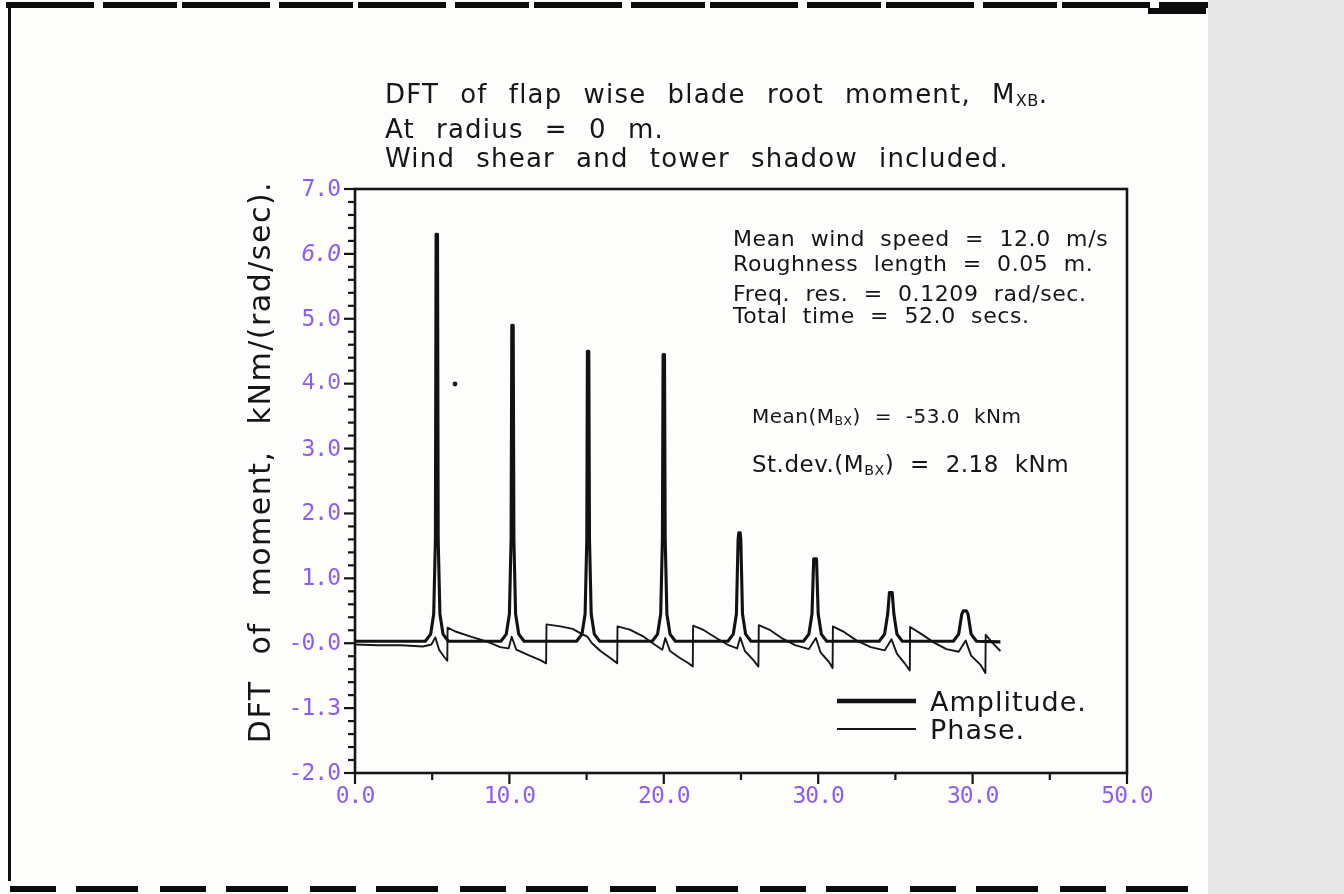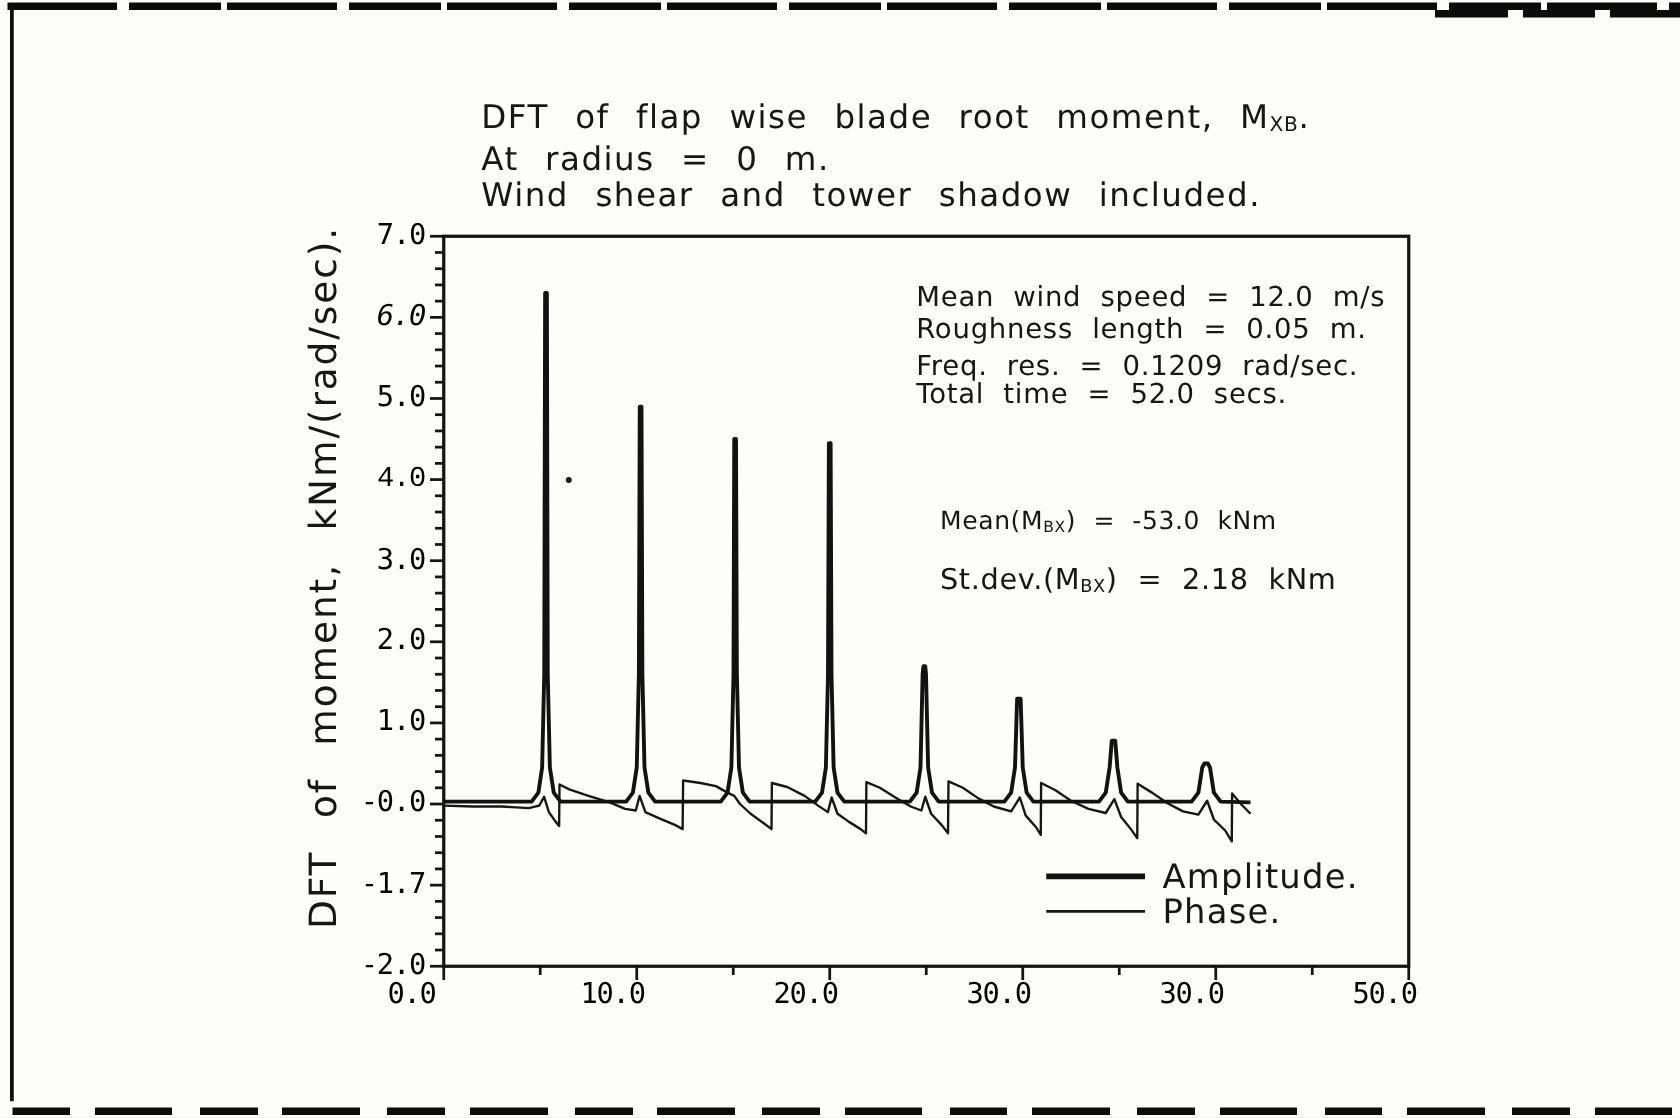--- a/index.html
+++ b/index.html
@@ -1,17 +1,17 @@
 <!DOCTYPE html>
 <html><head>
 <meta charset="utf-8">
 <style>
   html,body{margin:0;padding:0;background:#e8e8e8;}
   .page{
-    position:relative;width:1344px;height:894px;background:#fdfdfc;
+    position:relative;width:1208px;height:894px;background:#fdfdfc;
     overflow:hidden;font-family:"DejaVu Sans",sans-serif;color:#161616;
   }
   .txt{position:absolute;white-space:nowrap;color:#161616;}
   
   .scan-top{position:absolute;left:6px;top:2px;width:1338px;height:6px;
     background:repeating-linear-gradient(90deg,#0b0b0b 0 88px,rgba(0,0,0,0) 88px 97px,#0b0b0b 97px 171px,rgba(0,0,0,0) 171px 176px);}
   .scan-top2{position:absolute;left:1148px;top:8px;width:196px;height:6px;
     background:repeating-linear-gradient(90deg,#0b0b0b 0 58px,rgba(0,0,0,0) 58px 70px);}
   .scan-bottom{position:absolute;left:10px;top:886px;width:1330px;height:6px;
     background:repeating-linear-gradient(90deg,#0c0c0c 0 46px,rgba(0,0,0,0) 46px 66px,#0c0c0c 66px 128px,rgba(0,0,0,0) 128px 150px);}
@@ -21,23 +21,23 @@
   .ann1{left:733px;top:226px;font-size:22px;line-height:25px;letter-spacing:0.6px;word-spacing:0.35em;}
   .ann2{left:733px;top:283px;font-size:22px;line-height:22px;letter-spacing:0.6px;word-spacing:0.35em;}
   .mean-line{left:752px;top:404px;font-size:20px;letter-spacing:0.5px;word-spacing:0.35em;}
   .stdev-line{left:752px;top:451px;font-size:23px;letter-spacing:0.5px;word-spacing:0.35em;}
   .legend-amp{left:930px;top:686px;font-size:27px;letter-spacing:1px;}
   .legend-phase{left:930px;top:714px;font-size:27px;letter-spacing:1px;}
   .xaxis-label{left:400px;top:818px;width:640px;text-align:center;font-size:30px;letter-spacing:1.5px;word-spacing:0.5em;}
   .yaxis-label{left:259px;top:462px;font-size:30px;letter-spacing:1.5px;word-spacing:0.5em;
     transform:translate(-50%,-50%) rotate(-90deg);}
   sub.pl{font-size:0.62em;vertical-align:-0.18em;letter-spacing:0.5px;}
-  .tick-label{position:absolute;font-family:"DejaVu Sans Mono",monospace;font-size:23px;color:#000000;letter-spacing:-1px;}
+  .tick-label{position:absolute;font-family:"DejaVu Sans Mono",monospace;font-size:23px;color:#8b5cf6;letter-spacing:-1px;}
   .ytick{width:80px;text-align:right;}
-  .xtick{width:90px;text-align:left;}
+  .xtick{width:90px;text-align:center;}
   svg{position:absolute;left:0;top:0;}
 </style>
 </head>
 <body>
 
 <div class="page">
 
   <div class="scan-top"></div>
   <div class="scan-top2"></div>
   <div class="scan-bottom"></div>
@@ -137,21 +137,21 @@
 
   <div id="ytick-box">
       <div class="tick-label ytick" style="left: 260px; top: 175px;">7.0</div>
       <div class="tick-label ytick" style="left: 260px; top: 239.889px; font-style: italic;">6.0</div>
       <div class="tick-label ytick" style="left: 260px; top: 304.778px;">5.0</div>
       <div class="tick-label ytick" style="left: 260px; top: 369.667px; font-family: Liberation Mono, monospace;">4.0</div>
       <div class="tick-label ytick" style="left: 260px; top: 434.556px;">3.0</div>
       <div class="tick-label ytick" style="left: 260px; top: 499.444px;">2.0</div>
       <div class="tick-label ytick" style="left: 260px; top: 564.333px;">1.0</div>
       <div class="tick-label ytick" style="left: 260px; top: 629.222px;">-0.0</div>
-      <div class="tick-label ytick" style="left: 260px; top: 694.111px;">-1.7</div>
+      <div class="tick-label ytick" style="left: 260px; top: 694.111px;">-1.3</div>
       <div class="tick-label ytick" style="left: 260px; top: 759px;">-2.0</div>
     </div>
   <div id="xtick-box">
       <div class="tick-label xtick" style="left: 310px; top: 782px;">0.0</div>
       <div class="tick-label xtick" style="left: 464.4px; top: 782px;">10.0</div>
       <div class="tick-label xtick" style="left: 618.8px; top: 782px;">20.0</div>
       <div class="tick-label xtick" style="left: 773.2px; top: 782px;">30.0</div>
       <div class="tick-label xtick" style="left: 927.6px; top: 782px;">30.0</div>
       <div class="tick-label xtick" style="left: 1082px; top: 782px;">50.0</div>
     </div>

